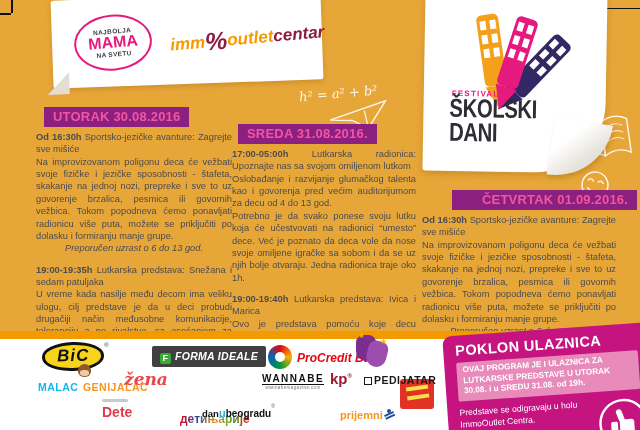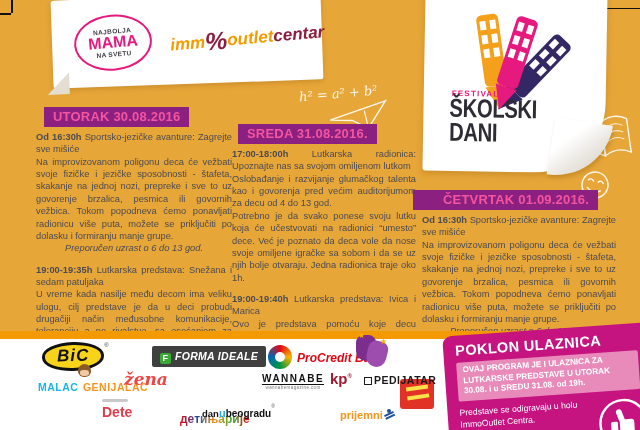--- a/index.html
+++ b/index.html
@@ -185,21 +185,21 @@
     <p>Na improvizovanom poligonu deca će vežbati svoje fizičke i jezičke sposobnosti - štafeta, skakanje na jednoj nozi, prepreke i sve to uz govorenje brzalica, pesmica ili govornih vežbica. Tokom popodneva ćemo ponavljati radionicu više puta, možete se priključiti po dolasku i formiranju manje grupe.</p>
     <p class="note">Preporučen uzrast o 6 do 13 god.</p>
     <div class="gap"></div>
     <p><b>19:00-19:35h</b> <span>Lutkarska predstava: Snežana i sedam patuljaka</span></p>
     <p>U vreme kada nasilje među decom ima veliku ulogu, cilj predstave je da u deci probudi drugačiji način međusobne komunikacije, toleranciju a ne rivalstvo, sa osećanjem za druga u nevolji.</p>
     <p class="note">Preporučen uzrast o 3 do 8 god.</p>
   </div>
 
   <div class="day-badge" style="left:238px; top:124px;">SREDA 31.08.2016.</div>
   <div class="col" style="left:232px; top:148px; width:184px;">
-    <p><b>17:00-18:00h</b> <span>Lutkarska radionica: Upoznajte nas sa svojom omiljenom lutkom</span></p>
+    <p><b>17:00-05:00h</b> <span>Lutkarska radionica: Upoznajte nas sa svojom omiljenom lutkom</span></p>
     <p>Oslobađanje i razvijanje glumačkog talenta kao i govorenja pred većim auditorijumom za decu od 4 do 13 god.</p>
     <p>Potrebno je da svako ponese svoju lutku koja će učestvovati na radionici “umesto” dece. Već je poznato da deca vole da nose svoje omiljene igračke sa sobom i da se uz njih bolje otvaraju. Jedna radionica traje oko 1h.</p>
     <div class="gap"></div>
     <p><b>19:00-19:40h</b> <span>Lutkarska predstava: Ivica i Marica</span></p>
     <p>Ovo je predstava pomoću koje decu oslobađamo straha od veštica i baba-roga ali ih i učimo da nikuda ne smeju da idu bez pitanja.</p>
     <p class="note">Preporučen uzrast o 3 do 7 god.</p>
   </div>
 
   <div class="paper-tr">
     <div class="pencils">
@@ -242,21 +242,21 @@
         </g>
       </svg>
     </div>
     <div class="festival-kicker">FESTIVAL</div>
     <div class="festival-title">
       <div>ŠKOLSKI</div>
       <div>DANI</div>
     </div>
   </div>
 
-  <div class="day-badge" style="left:413px; top:190px;padding-left:30px;">ČETVRTAK 01.09.2016.</div>
+  <div class="day-badge" style="left:452px; top:190px;padding-left:30px;">ČETVRTAK 01.09.2016.</div>
   <div class="col" style="left:422px; top:214px; width:194px;">
     <p><b>Od 16:30h</b> <span>Sportsko-jezičke avanture: Zagrejte sve mišiće</span></p>
     <p>Na improvizovanom poligonu deca će vežbati svoje fizičke i jezičke sposobnosti - štafeta, skakanje na jednoj nozi, prepreke i sve to uz govorenje brzalica, pesmica ili govornih vežbica. Tokom popodneva ćemo ponavljati radionicu više puta, možete se priključiti po dolasku i formiranju manje grupe.</p>
     <p class="note">Preporučen uzrast o 6 do 13 god.</p>
   </div>
 
   <div class="orange-bar"></div>
   <div class="sponsor-area">
 
     <div class="logo" style="left:42px; top:3px;">

